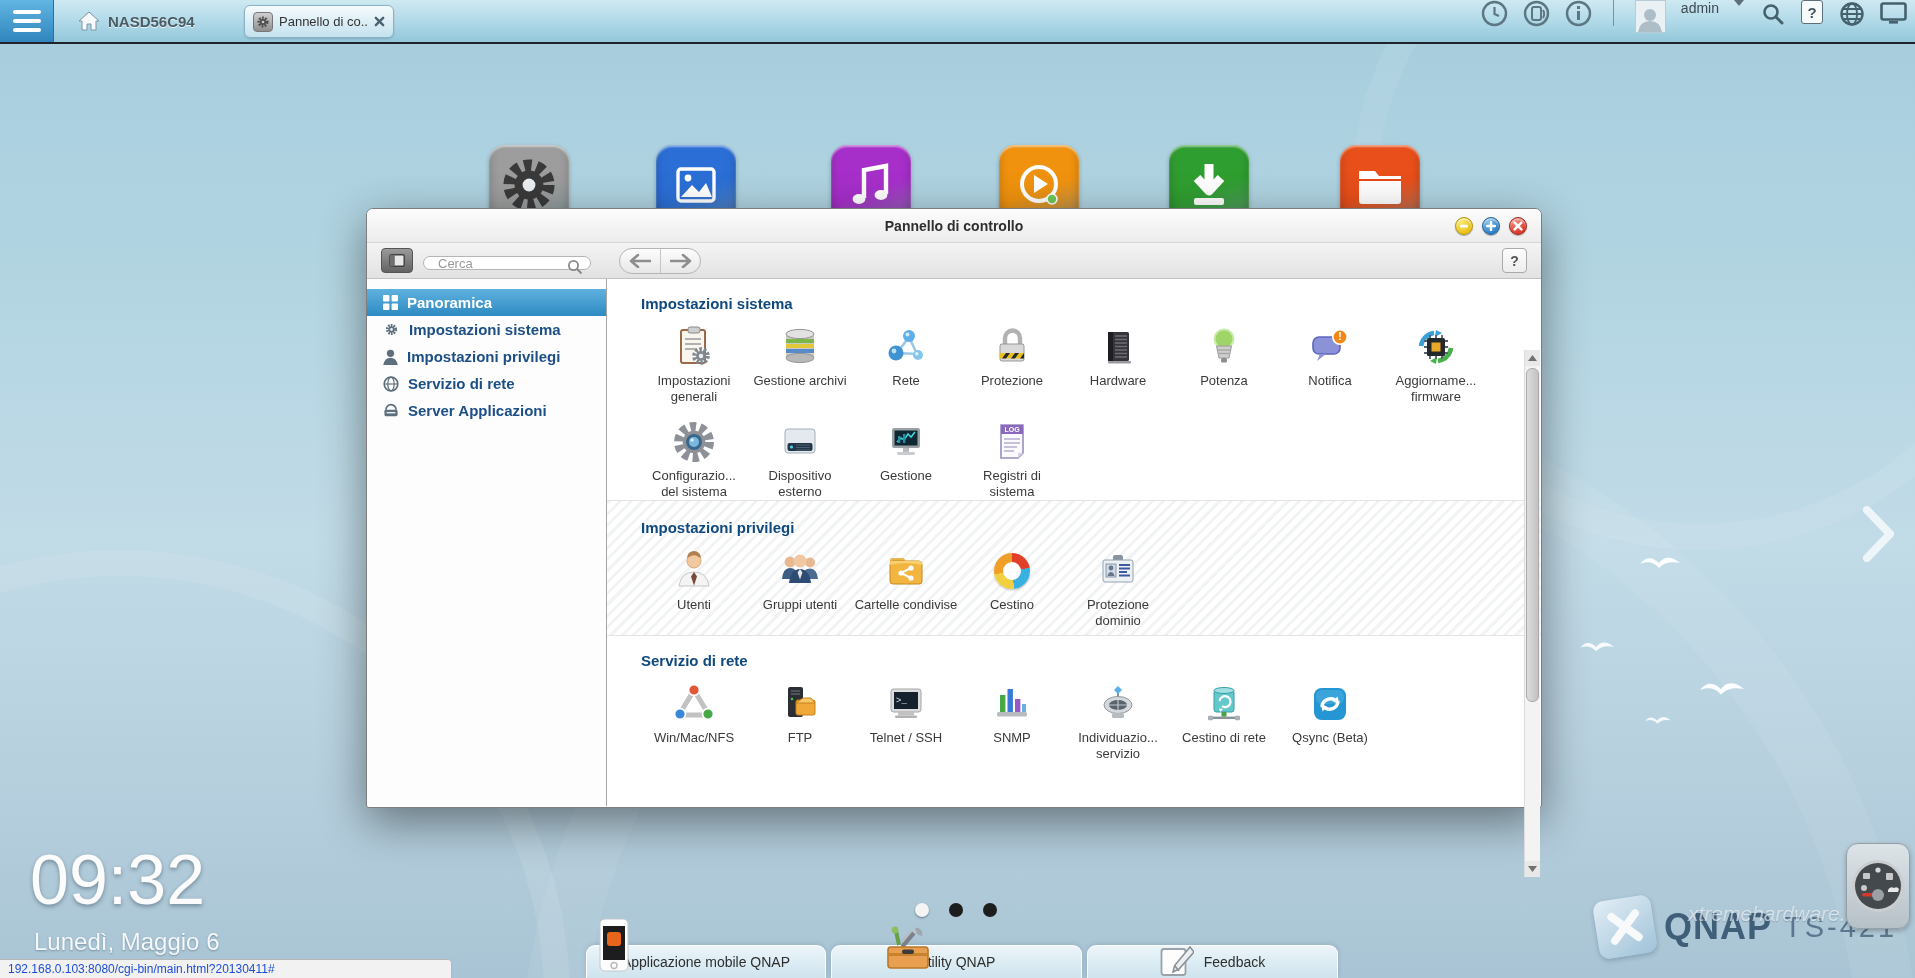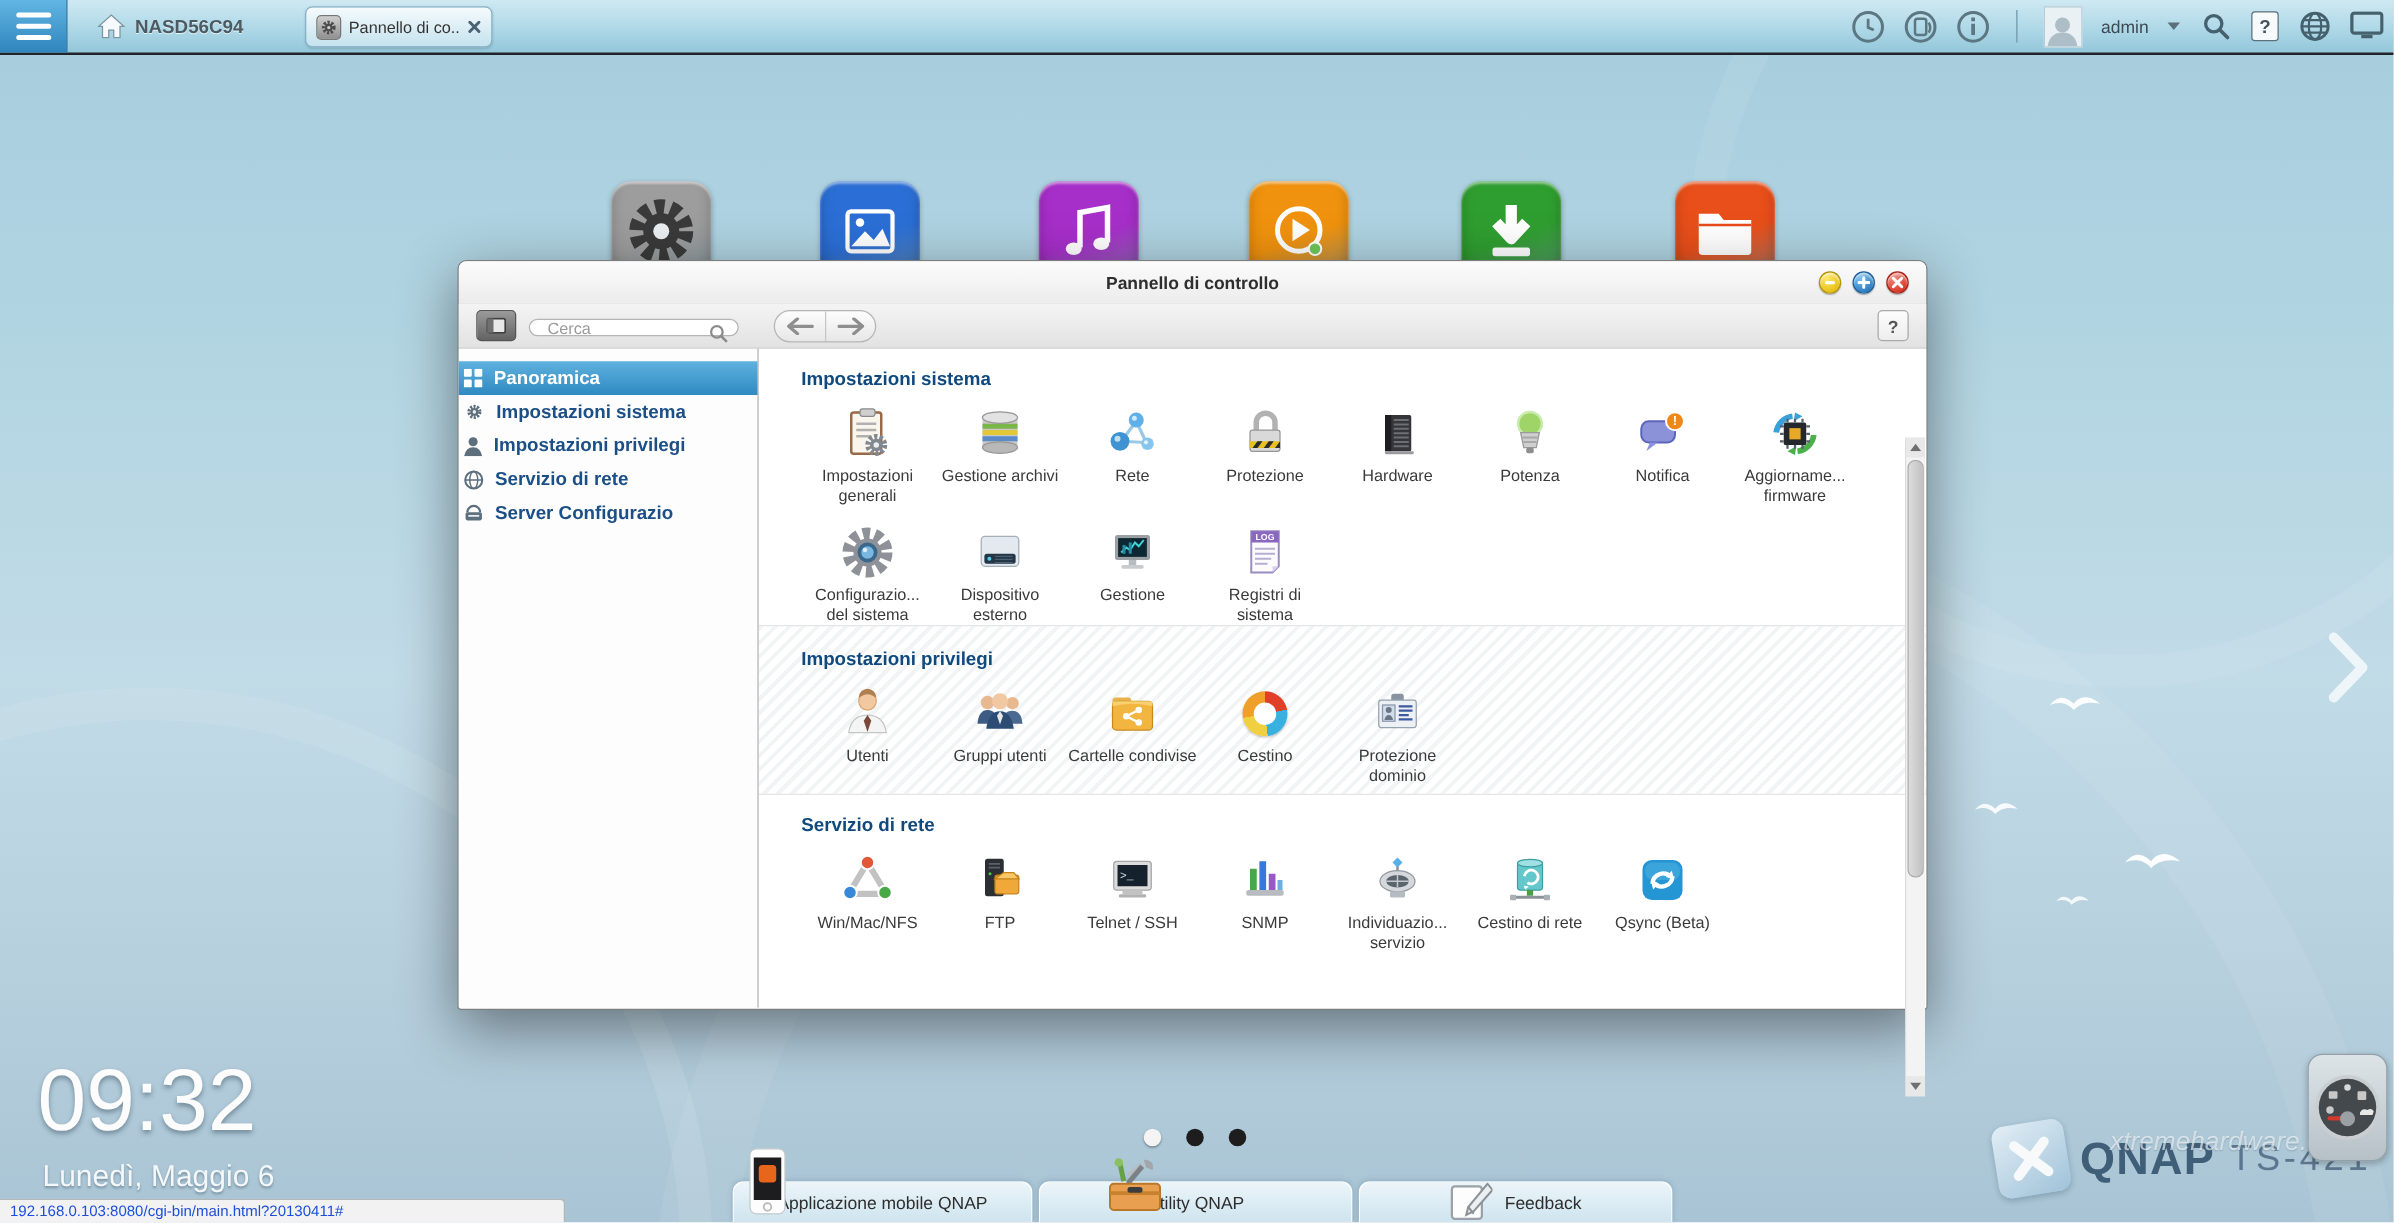--- a/index.html
+++ b/index.html
@@ -21,21 +21,21 @@
     border-right:1px solid #2a6f9e; display:flex; flex-direction:column; justify-content:center; align-items:center; gap:5px; cursor:pointer; }
   .hamburger i { display:block; width:28px; height:4px; background:#fff; border-radius:2px; }
   .home-group { display:flex; align-items:center; gap:8px; margin-left:24px; cursor:pointer; }
   .devname { font-size:15px; font-weight:bold; color:#4c5a62; text-shadow:0 1px 0 rgba(255,255,255,0.7); }
   .top-tab { position:absolute; left:244px; top:5px; width:150px; height:33px; border-radius:6px;
     background:linear-gradient(180deg,#f6fbfd 0%,#d8ecf4 60%,#c4e2ee 100%); border:1px solid #8ab2c6;
     box-shadow:0 1px 2px rgba(0,0,0,0.15); display:flex; align-items:center; gap:6px; padding:0 8px; }
   .top-tab .lbl { font-size:13px; color:#333; white-space:nowrap; overflow:hidden; }
   .tab-gear { width:20px; height:20px; border-radius:4px; background:linear-gradient(180deg,#cfcfcf,#8f8f8f);
     border:1px solid #777; display:flex; align-items:center; justify-content:center; flex:0 0 auto; }
-  .top-right { position:absolute; right:8px; top:0; height:42px; display:flex; align-items:center; gap:15px; }
+  .top-right { position:absolute; right:8px; top:0; height:42px; display:flex; align-items:flex-start; gap:15px; }
   .tb-ico { width:27px; height:27px; display:flex; align-items:center; justify-content:center; cursor:pointer; }
   .tb-sep { width:1px; height:26px; background:#6d96a8; margin:0 6px; }
   .avatar { width:31px; height:33px; background:#e9f1f5; border:1px solid #b7ccd6; display:flex; align-items:flex-end; justify-content:center; overflow:hidden; }
   .admin-name { font-size:14px; color:#3d4a52; }
   .caret { width:0; height:0; border-left:5px solid transparent; border-right:5px solid transparent; border-top:6px solid #5c707b; cursor:pointer; }
   .help-box { width:22px; height:24px; background:#f6fafb; border:1.5px solid #5c707b; border-radius:3px;
     font-size:15px; font-weight:bold; color:#44535c; display:flex; align-items:center; justify-content:center; cursor:pointer; }
   
   .d-app { position:absolute; width:80px; height:80px; border-radius:16px; box-shadow:inset 0 2px 2px rgba(255,255,255,0.5), inset 0 -6px 10px rgba(0,0,0,0.25), 0 2px 4px rgba(0,0,0,0.25);
     display:flex; align-items:center; justify-content:center; cursor:pointer; z-index:5; }
@@ -63,21 +63,21 @@
   .search-pill .mag { position:absolute; right:8px; top:5px; }
   .navpair { display:flex; margin-left:18px; border:1px solid #b5b5b5; border-radius:13px; overflow:hidden;
     background:linear-gradient(180deg,#fdfdfd,#e7e7e7); height:26px; }
   .navpair .nb { width:40px; display:flex; align-items:center; justify-content:center; cursor:pointer; }
   .navpair .nb + .nb { border-left:1px solid #c5c5c5; }
   .win-help { margin-left:auto; width:25px; height:25px; border-radius:4px; border:1px solid #aaa;
     background:linear-gradient(180deg,#fdfdfd,#ededed); color:#555; font-weight:bold; font-size:14px;
     display:flex; align-items:center; justify-content:center; cursor:pointer; }
   .win-body { position:relative; height:527px; display:flex; }
   .cp-side { width:240px; border-right:1px solid #a5a5a5; background:#fdfdfd; list-style:none; padding-top:10px; }
-  .side-item { height:27px; display:flex; align-items:center; gap:9px; padding-left:4px; cursor:pointer;
+  .side-item { height:27px; display:flex; align-items:center; gap:9px; padding-left:16px; cursor:pointer;
     font-size:15px; font-weight:bold; color:#1c4f86; }
   .side-item.active { background:linear-gradient(180deg,#5fb1de,#2e8ac2); color:#fff; }
   .cp-content { position:relative; flex:1; overflow:hidden; padding:12px 22px 0 34px; background:#fff; }
   .sect-title { font-size:15px; font-weight:bold; color:#0f497e; margin-bottom:12px; }
   .sect { padding-top:4px; }
   .sect.hatched { margin:0 -22px 0 -34px; padding:18px 22px 6px 34px;
     background:repeating-linear-gradient(135deg, rgba(150,168,180,0.13) 0 3px, rgba(255,255,255,0) 3px 8px);
     border-top:1px solid #e4e4e4; border-bottom:1px solid #e4e4e4; }
   .sect.plain { padding-top:16px; }
   .grid { display:grid; grid-template-columns:repeat(8,106px); row-gap:14px; }
@@ -381,21 +381,21 @@
             <span>Servizio di rete</span>
           </li>
           <li class="side-item">
             <span>
               <svg width="16" height="15" viewBox="0 0 22 20">
                 <path d="M4 9 a7 7 0 0 1 14 0" fill="none" stroke="#5d6e7c" stroke-width="2.4"></path>
                 <rect x="2" y="9" width="18" height="9" rx="2" fill="#5d6e7c"></rect>
                 <rect x="5" y="12" width="12" height="2" fill="#e8eef2"></rect>
               </svg>
             </span>
-            <span>Server Configurazio</span>
+            <span>Server Applicazioni</span>
           </li>
         </ul>
       <div class="cp-content" id="cp-content">
           <div class="sect ">
             <div class="sect-title">Impostazioni sistema</div>
             <div class="grid">
               <div class="app-item">
                 <span class="ic">
                   <svg width="44" height="44" viewBox="0 0 44 44">
                     <rect x="9" y="5" width="24" height="33" rx="2" fill="#faf6ee" stroke="#9a6a48" stroke-width="2"></rect>

